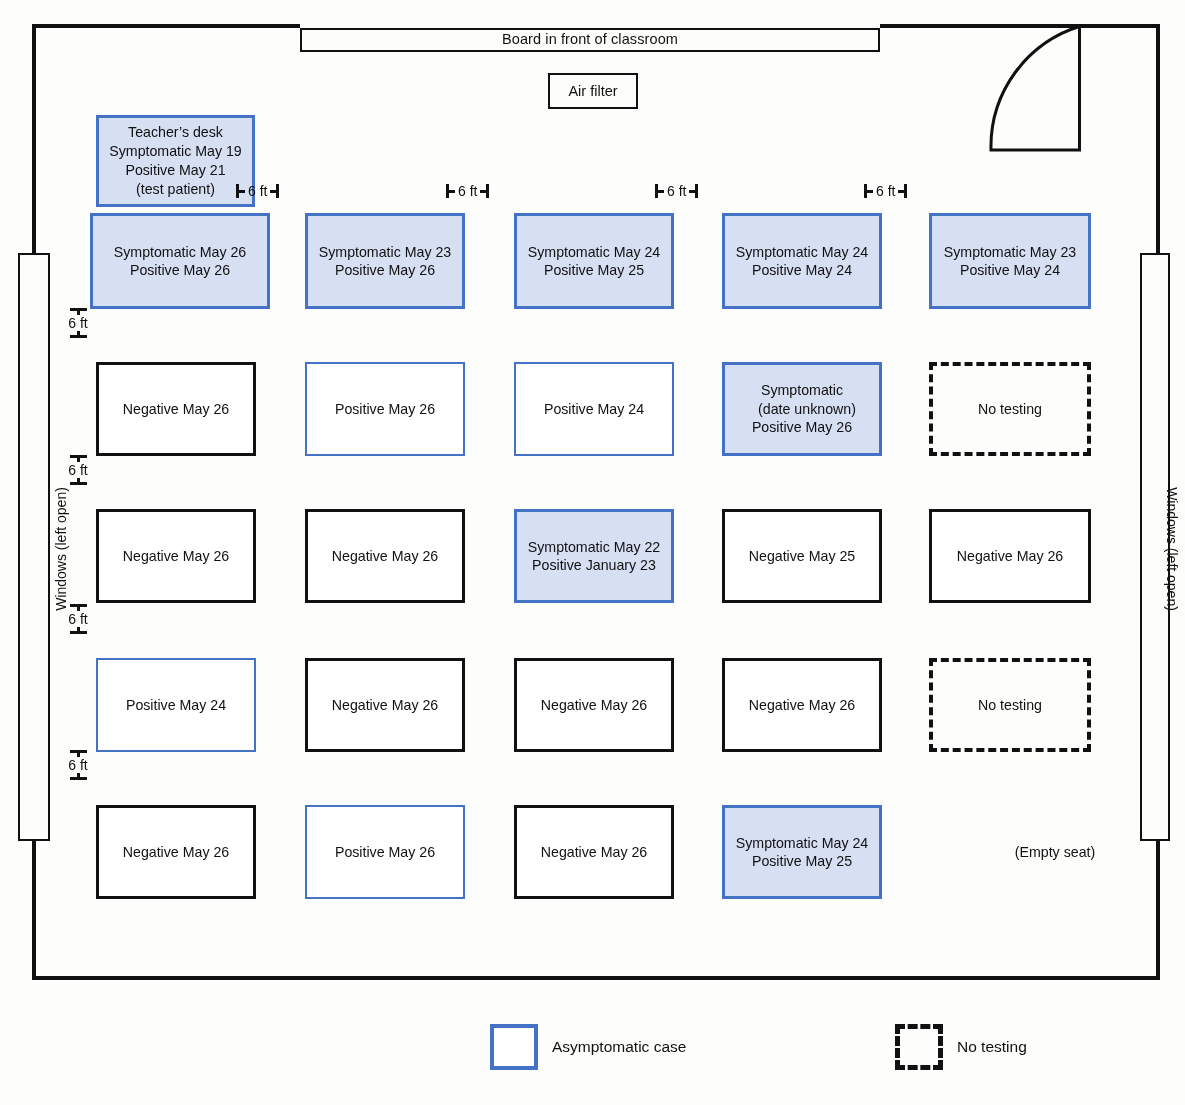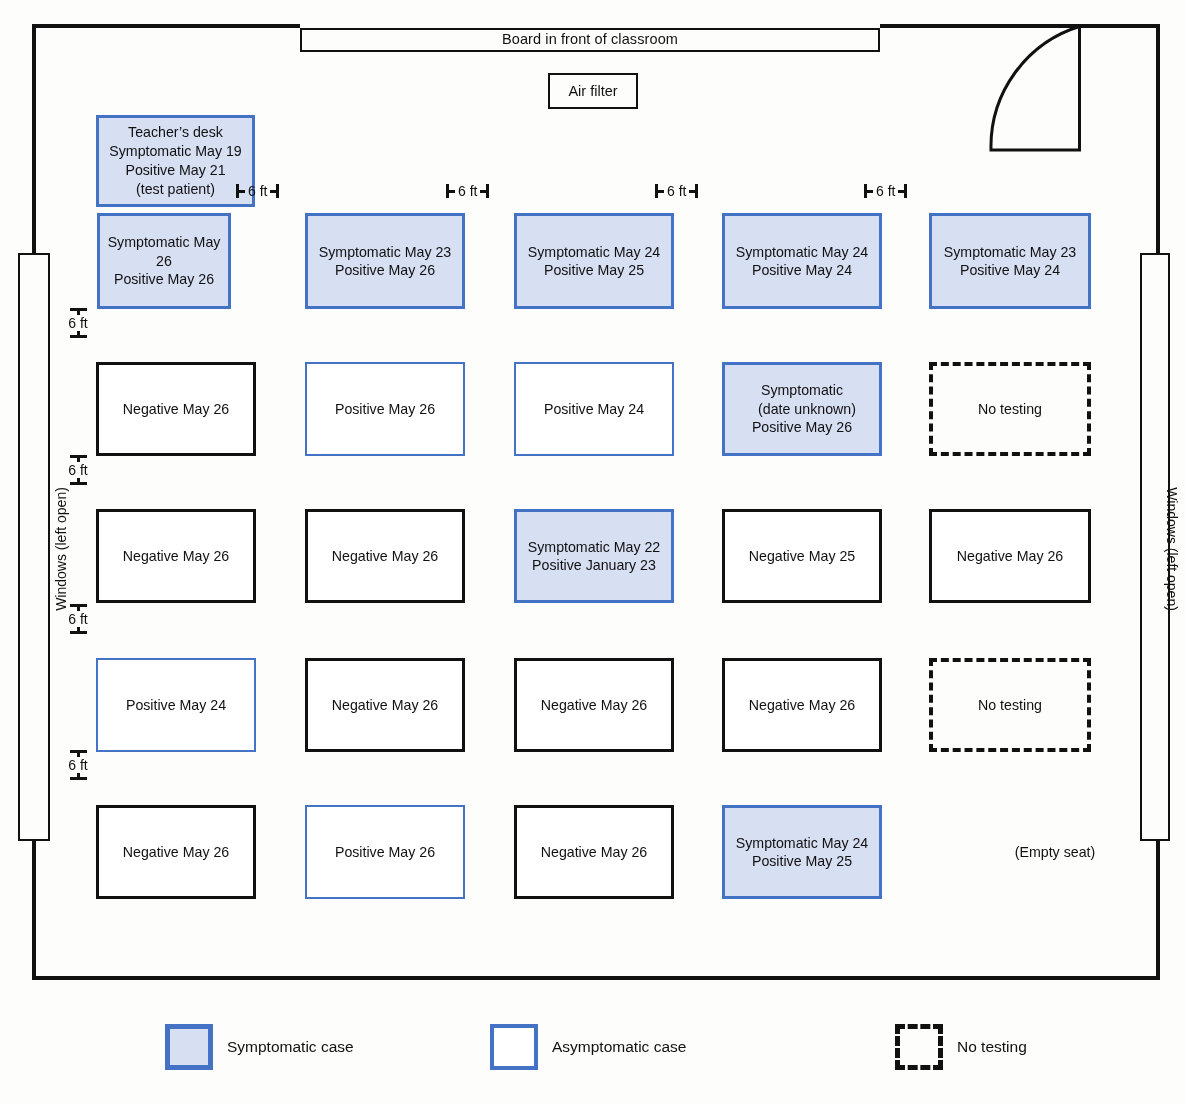--- a/index.html
+++ b/index.html
@@ -170,21 +170,21 @@
       </div>
       <div class="vmark" style="left: 58px; top: 750px;">
         <span class="capv"></span>
         <span class="stem" style="height:4px"></span>
         <span class="lbl">6 ft</span>
         <span class="stem" style="height:4px"></span>
         <span class="capv"></span>
       </div>
     </div>
   <div id="seat-grid">
-      <div class="desk symptomatic" style="left: 97px; top: 213px; width: 134px; height: 96px; align-items: center;">
+      <div class="desk symptomatic" style="left: 90px; top: 213px; width: 180px; height: 96px; align-items: center;">
         <div>
           <div>Symptomatic  May 26</div>
           <div>Positive  May 26</div>
         </div>
       </div>
       <div class="desk symptomatic" style="left: 305px; top: 213px; width: 160px; height: 96px;">
         <div>
           <div>Symptomatic  May 23</div>
           <div>Positive  May 26</div>
         </div>
@@ -307,24 +307,20 @@
         </div>
       </div>
       <div class="desk empty" style="left: 974px; top: 805px; width: 162px; height: 94px;">
         <div>
           <div>(Empty seat)</div>
         </div>
       </div>
     </div>
 
   <div class="legend" id="legend">
-      <div class="legend-item" style="left: 165px; top: 6px;">
-        <div class="legend-swatch sw-symptomatic"></div>
-        <div class="legend-label">Symptomatic case</div>
-      </div>
       <div class="legend-item" style="left: 490px; top: 6px;">
         <div class="legend-swatch sw-asymptomatic"></div>
         <div class="legend-label">Asymptomatic case</div>
       </div>
       <div class="legend-item" style="left: 895px; top: 6px;">
         <div class="legend-swatch sw-notesting"></div>
         <div class="legend-label">No testing</div>
       </div>
     </div>
 </div>

